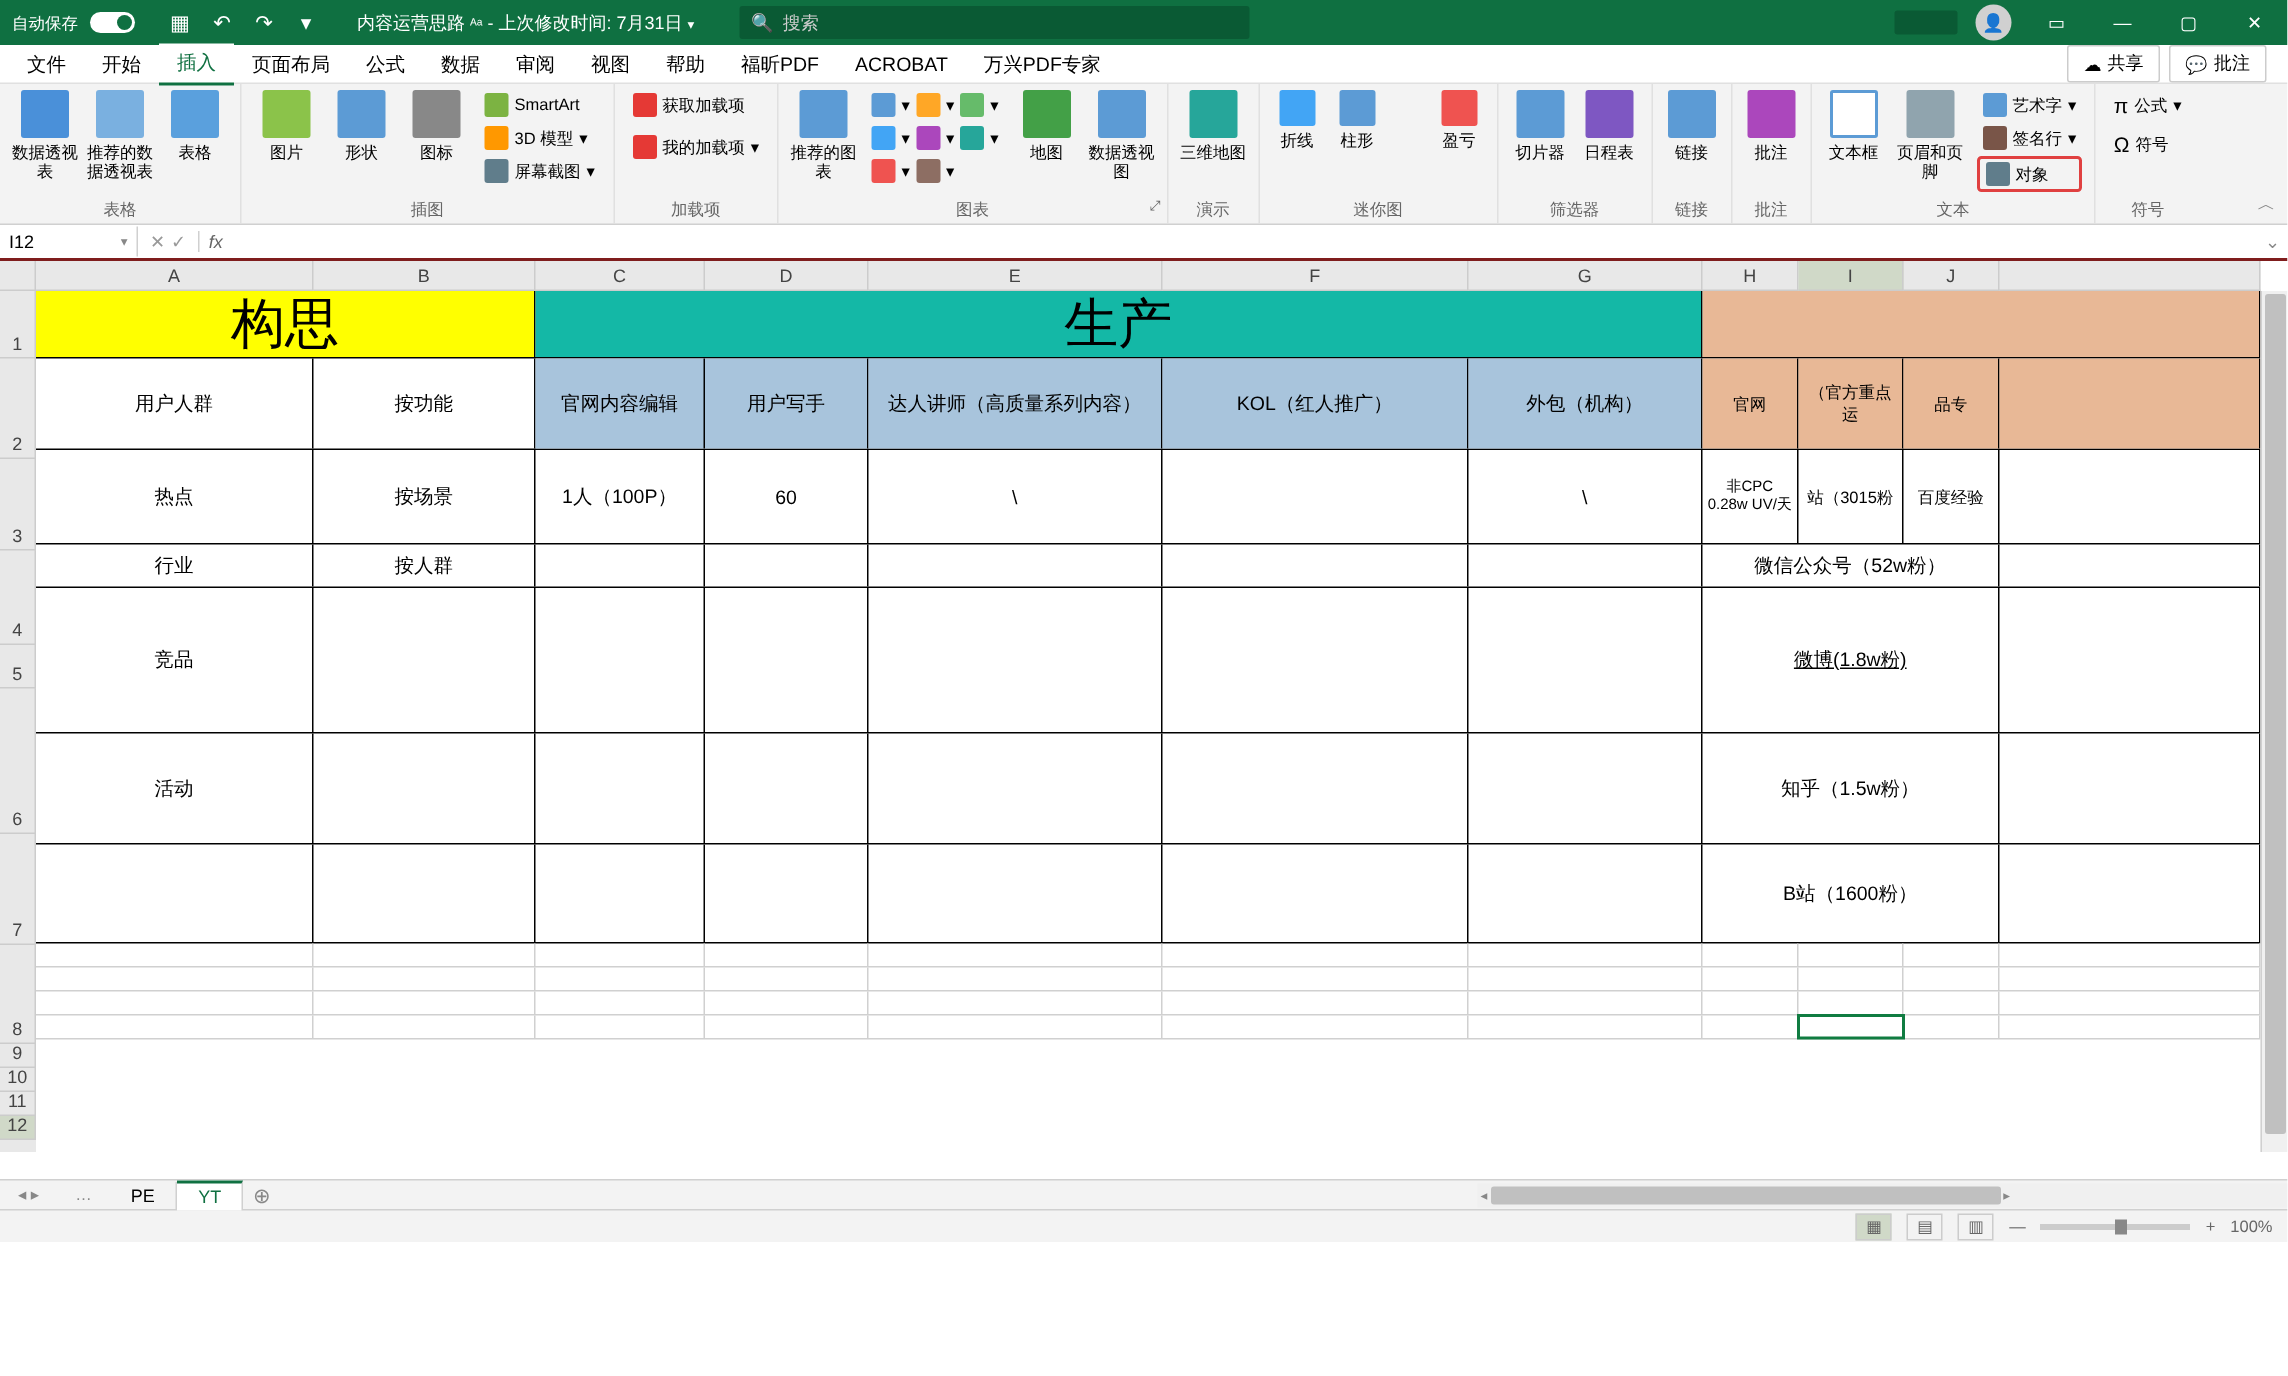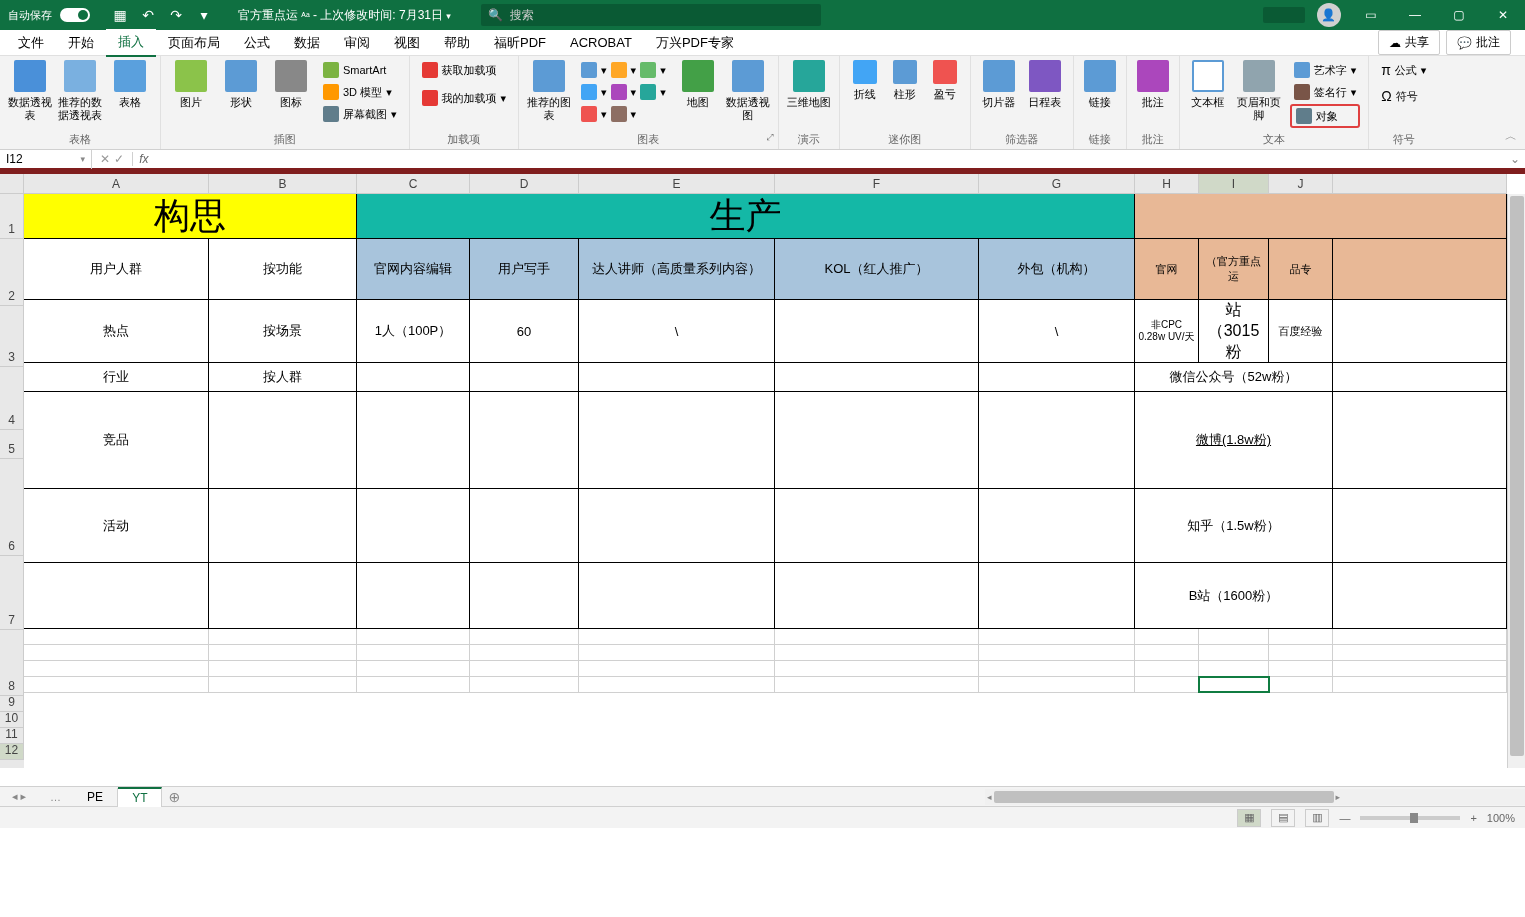--- a/index.html
+++ b/index.html
@@ -34,21 +34,21 @@
     .ribbon-group-label.with-launcher::after { content: "⤢"; position: absolute; right: 4px; font-size: 9px; }
     .ribbon-items { display: flex; gap: 6px; align-items: flex-start; }
     .ribbon-big-btn { width: 44px; text-align: center; font-size: 11px; line-height: 1.2; }
     .ribbon-big-icon { width: 32px; height: 32px; margin: 0 auto 4px; background: #ccc; border-radius: 2px; }
     .ribbon-small-item { font-size: 11px; padding: 2px 4px; display: flex; align-items: center; gap: 4px; white-space: nowrap; }
     .ribbon-small-icon { width: 16px; height: 16px; background: #aaa; border-radius: 2px; display: inline-block; }
     .ribbon-col { display: flex; flex-direction: column; gap: 2px; }
     .highlighted-btn { border: 2px solid #e04040; border-radius: 3px; text-align: right; }
     
     
-    .formula-bar { height: 24px; display: flex; align-items: center; border-bottom: 6px solid #7f1d1d; background: #fff; }
+    .formula-bar { height: 24px; display: flex; align-items: center; border-bottom: 2px solid #7f1d1d; background: #fff; }
     .name-box { width: 92px; border-right: 1px solid #d0d0d0; padding: 0 6px; font-size: 12px; height: 20px; display: flex; align-items: center; justify-content: space-between; }
     .name-box::after { content: "▾"; font-size: 9px; color: #888; }
     .fx-controls { display: flex; gap: 4px; padding: 0 8px; border-right: 1px solid #d0d0d0; color: #999; }
     .fx-label { padding: 0 6px; font-style: italic; color: #666; }
     .formula-input { flex: 1; border: none; outline: none; padding: 0 6px; font-size: 12px; }
     .formula-expand { width: 20px; text-align: center; color: #888; }
     
     
     .grid-area { position: relative; height: 612px; }
     .select-all-cell { position: absolute; top: 0; left: 0; width: 24px; height: 20px; background: #e8e8e8; border-right: 1px solid #ccc; border-bottom: 1px solid #ccc; }
@@ -92,21 +92,21 @@
 <div class="titlebar">
   <div class="autosave">
     <span>自动保存</span>
     <span class="toggle"></span>
   </div>
   <div class="qat-btn">▦</div>
   <div class="qat-btn">↶</div>
   <div class="qat-btn">↷</div>
   <div class="qat-btn">▾</div>
   <div class="doc-title">
-    <span>官方重点运</span> <span style="font-size:10px;">ᴬᵃ</span>
+    <span>内容运营思路</span> <span style="font-size:10px;">ᴬᵃ</span>
     <span>- 上次修改时间: 7月31日</span> <span style="font-size:9px;">▾</span>
   </div>
   <div class="search-box">
     <span style="margin-right:6px;">🔍</span>
     <input placeholder="搜索" style="">
   </div>
   <div class="titlebar-right">
     <div class="user-name">&nbsp;&nbsp;&nbsp;&nbsp;&nbsp;&nbsp;</div>
     <div class="user-avatar">👤</div>
     <div class="win-btn">▭</div>
@@ -191,21 +191,21 @@
     <div class="ribbon-items">
       <div class="ribbon-big-btn"><div class="ribbon-big-icon" style="background:#26a69a;"></div><span>三维地图</span></div>
     </div>
     <div class="ribbon-group-label">演示</div>
   </div>
 
   <div class="ribbon-group">
     <div class="ribbon-items">
       <div class="ribbon-big-btn" style="width:34px;"><div class="ribbon-big-icon" style="width:24px;height:24px;background:#42a5f5;"></div><span>折线</span></div>
       <div class="ribbon-big-btn" style="width:34px;"><div class="ribbon-big-icon" style="width:24px;height:24px;background:#5c9bd5;"></div><span>柱形</span></div>
-      <div class="ribbon-big-btn" style="width:34px;"><div class="ribbon-big-icon" style="width:24px;height:24px;background:#ef5350;"></div><span>盈亏</span></div>
+      <div class="ribbon-big-btn" style="width:34px;margin-left:28px;"><div class="ribbon-big-icon" style="width:24px;height:24px;background:#ef5350;"></div><span>盈亏</span></div>
     </div>
     <div class="ribbon-group-label">迷你图</div>
   </div>
 
   <div class="ribbon-group">
     <div class="ribbon-items">
       <div class="ribbon-big-btn" style="width:40px;"><div class="ribbon-big-icon" style="background:#5c9bd5;"></div><span>切片器</span></div>
       <div class="ribbon-big-btn" style="width:40px;"><div class="ribbon-big-icon" style="background:#7e57c2;"></div><span>日程表</span></div>
     </div>
     <div class="ribbon-group-label">筛选器</div>
@@ -324,21 +324,21 @@
 
     <div class="cell-row" style="height:63px;border-bottom:1px solid #000;">
       <div class="cell" style="width:185px;border-right:1px solid #000;">热点</div>
       <div class="cell" style="width:148px;border-right:1px solid #000;">按场景</div>
       <div class="cell" style="width:113px;border-right:1px solid #000;">1人（100P）</div>
       <div class="cell" style="width:109px;border-right:1px solid #000;">60</div>
       <div class="cell" style="width:196px;border-right:1px solid #000;">\</div>
       <div class="cell" style="width:204px;border-right:1px solid #000;"></div>
       <div class="cell" style="width:156px;border-right:1px solid #000;">\</div>
       <div class="cell" style="width:64px;border-right:1px solid #000;font-size:10px;line-height:1.2;text-align:center;">非CPC 0.28w UV/天</div>
-      <div class="cell" style="width:70px;border-right:1px solid #000;font-size:16px;">站（3015粉</div>
+      <div class="cell" style="width:70px;border-right:1px solid #000;font-size:11px;">站（3015粉</div>
       <div class="cell" style="width:64px;border-right:1px solid #000;font-size:11px;">百度经验</div>
       <div class="cell" style="flex:1;border-right:1px solid #000;"></div>
     </div>
 
     <div class="cell-row" style="height:29px;border-bottom:1px solid #000;">
       <div class="cell" style="width:185px;border-right:1px solid #000;">行业</div>
       <div class="cell" style="width:148px;border-right:1px solid #000;">按人群</div>
       <div class="cell" style="width:113px;border-right:1px solid #000;"></div>
       <div class="cell" style="width:109px;border-right:1px solid #000;"></div>
       <div class="cell" style="width:196px;border-right:1px solid #000;"></div>

